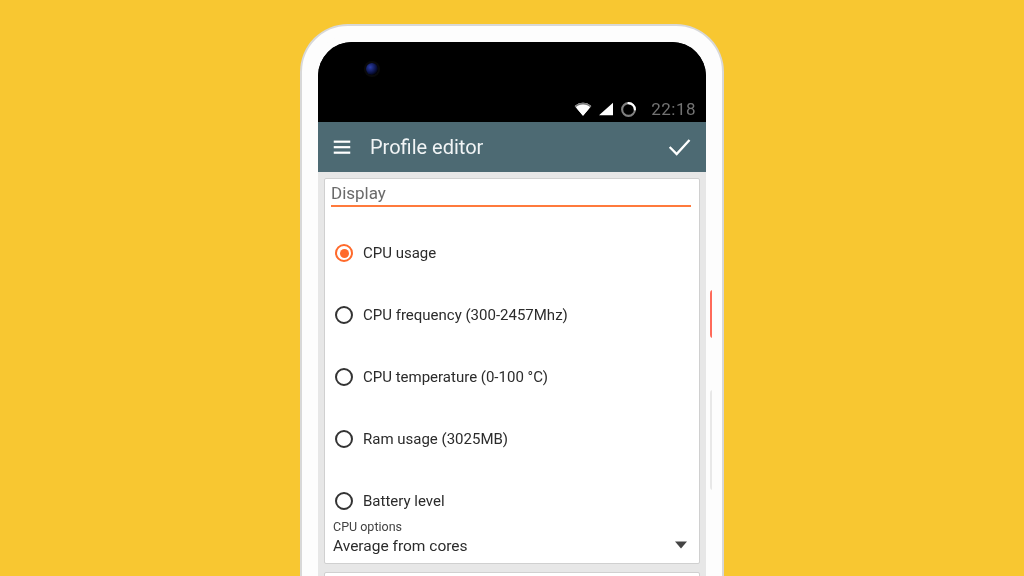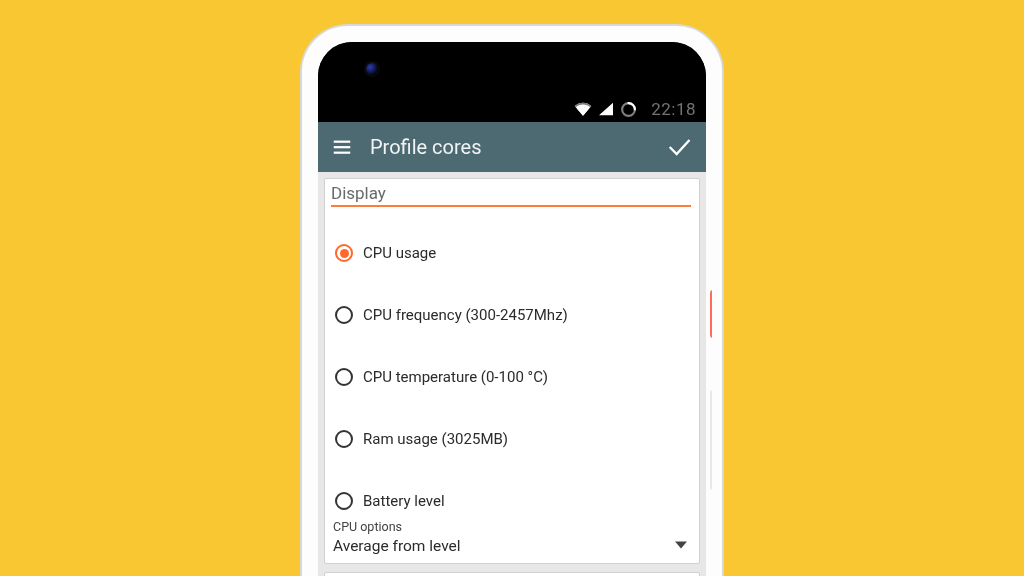--- a/index.html
+++ b/index.html
@@ -217,21 +217,21 @@
     </div>
 
     <div class="app-bar">
       <div class="hamburger">
         <svg width="22" height="22" viewBox="0 0 24 24">
           <rect x="3" y="5" width="18" height="2.4" fill="#fff"></rect>
           <rect x="3" y="11" width="18" height="2.4" fill="#fff"></rect>
           <rect x="3" y="17" width="18" height="2.4" fill="#fff"></rect>
         </svg>
       </div>
-      <div class="app-bar-title">Profile cores</div>
+      <div class="app-bar-title">Profile editor</div>
       <div class="check">
         <svg width="28" height="28" viewBox="0 0 24 24">
           <path d="M4 12 L10 18 L21 6" fill="none" stroke="#fff" stroke-width="2"></path>
         </svg>
       </div>
     </div>
 
     <div class="screen-body">
 
       <div class="card">
@@ -255,21 +255,21 @@
               <div class="radio-circle"></div>
               <div class="radio-label">Ram usage (3025MB)</div>
             </div>
             <div class="radio-row">
               <div class="radio-circle"></div>
               <div class="radio-label">Battery level</div>
             </div>
           </div>
         <div class="opt-label">CPU options</div>
         <div class="dropdown">
-          <span class="dropdown-value">Average from level</span>
+          <span class="dropdown-value">Average from cores</span>
           <span>
             <svg width="12" height="12" viewBox="0 0 10 6">
                 <path d="M0 0 L10 0 L5 6 Z" fill="#444"></path>
               </svg>
           </span>
         </div>
       </div>
 
       <div class="card">
         <div class="card-header">Layout</div>

